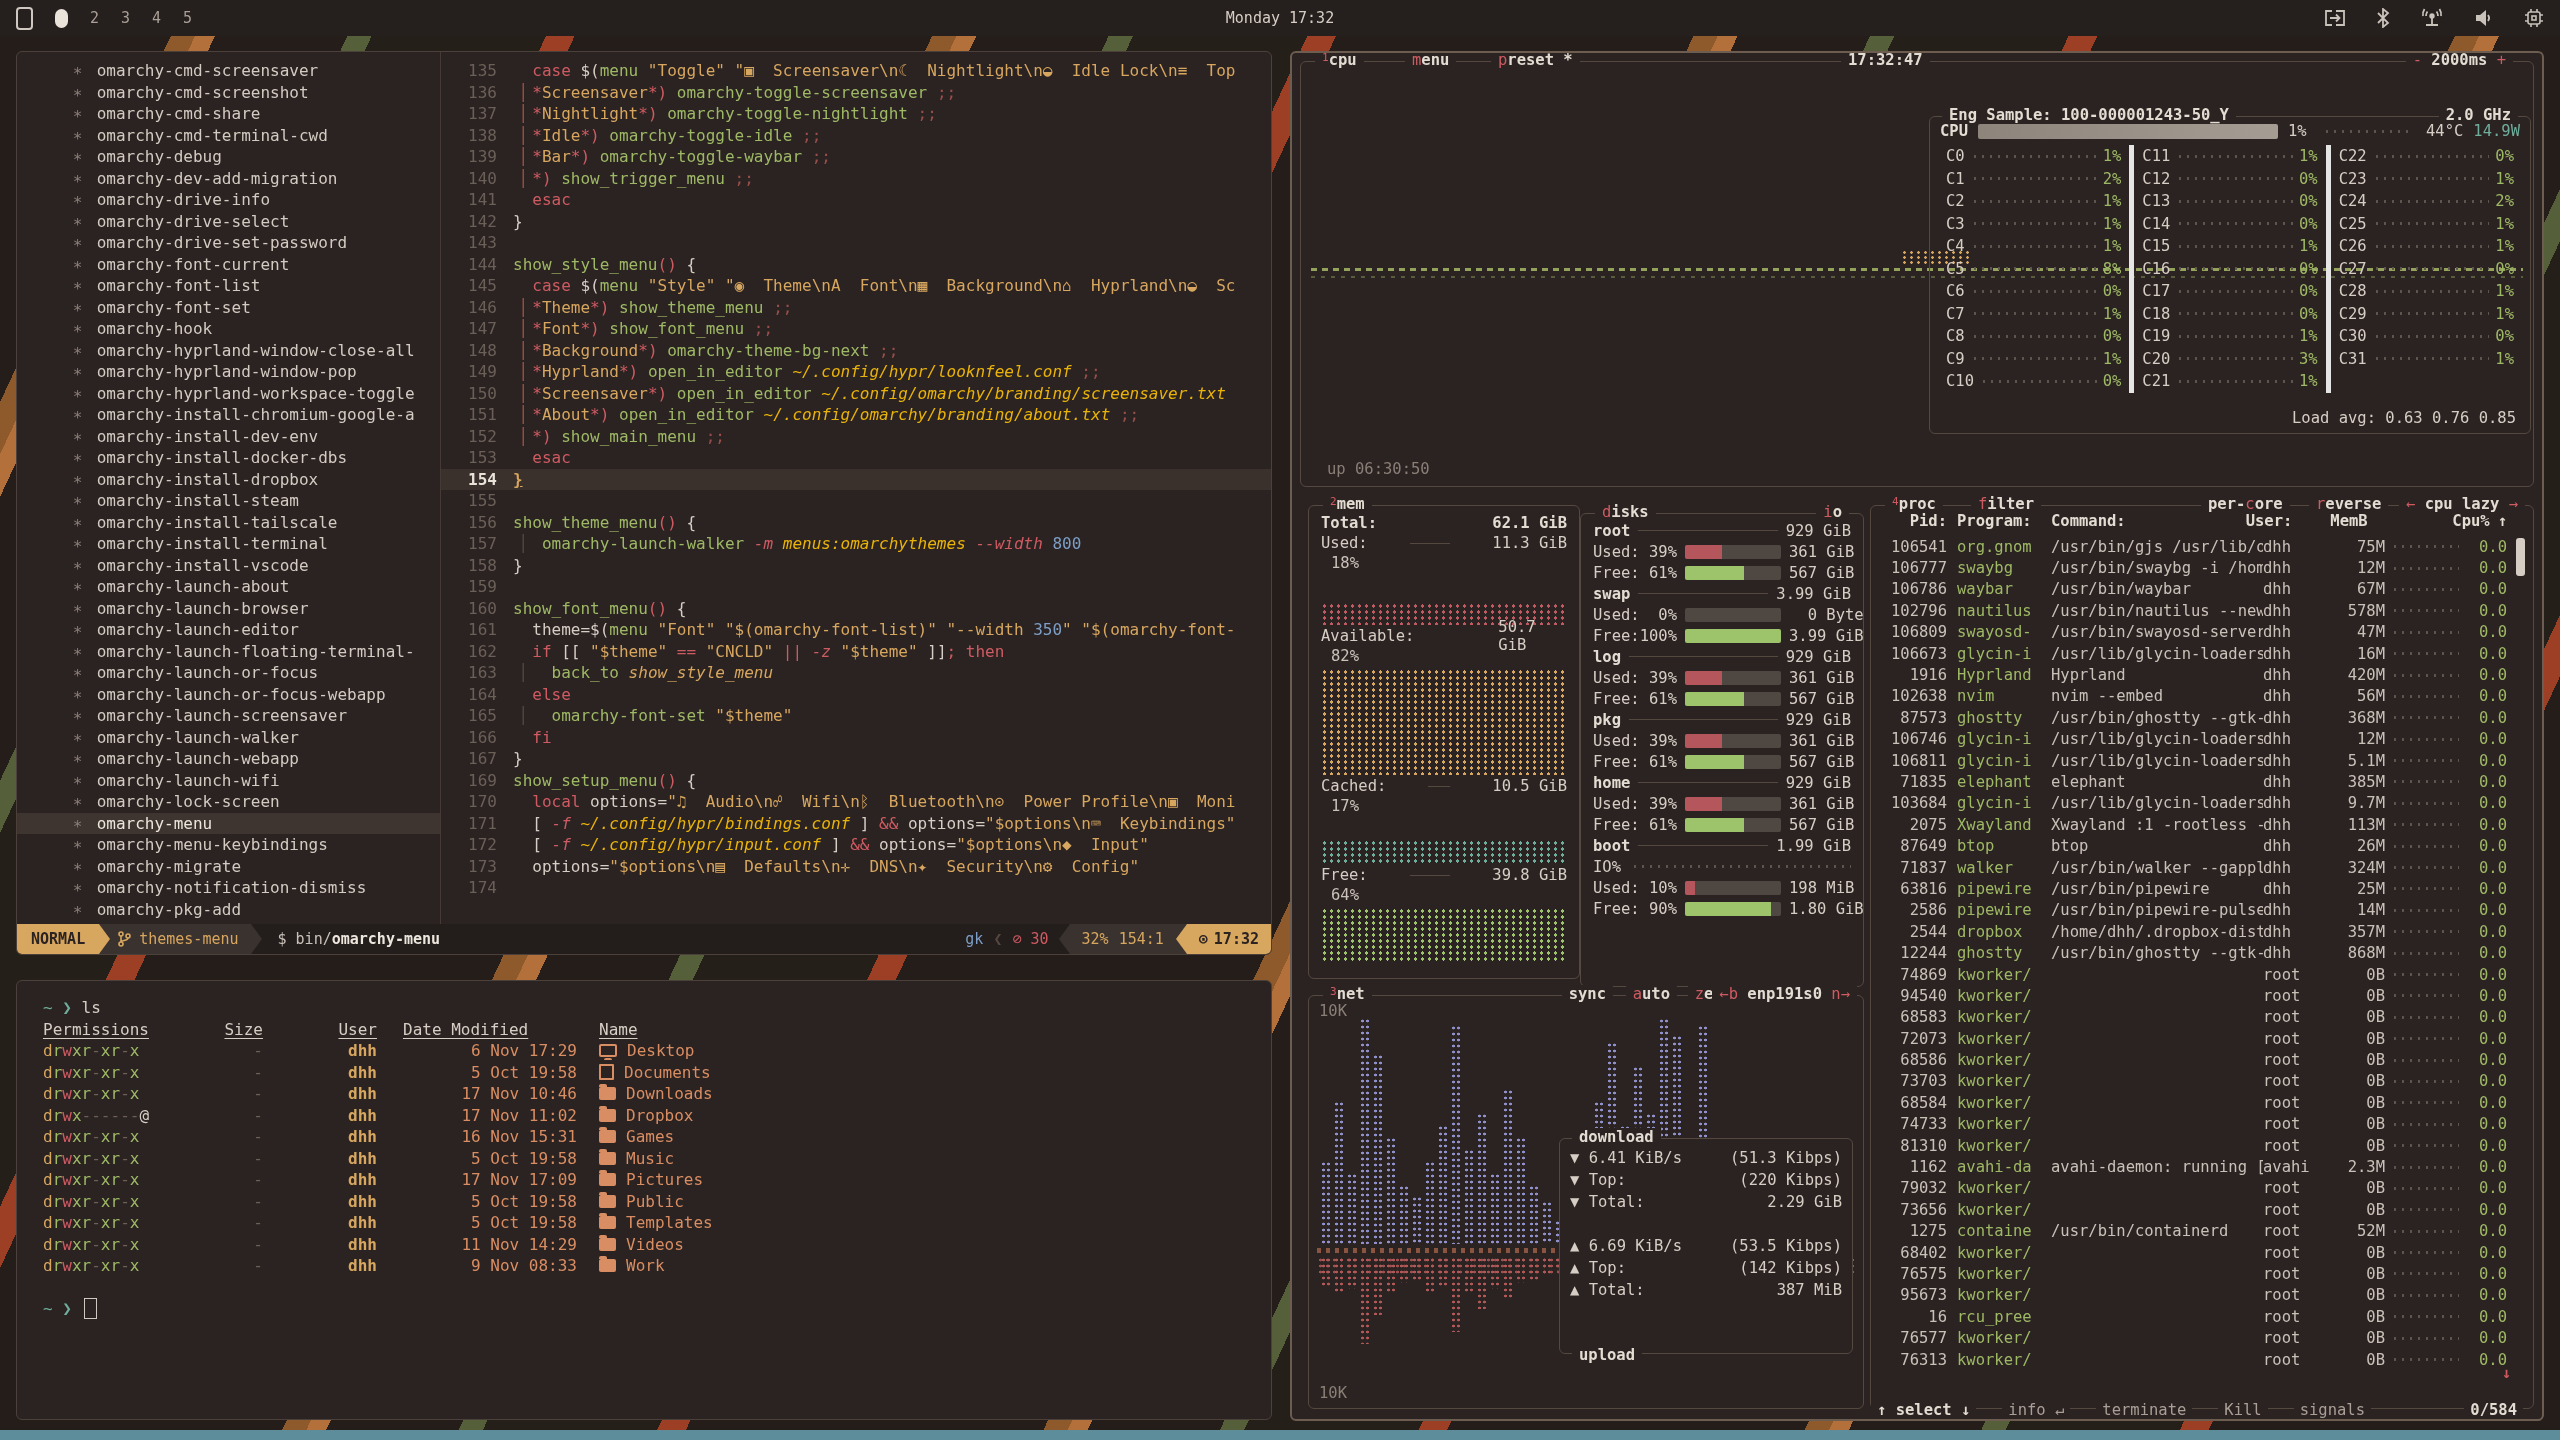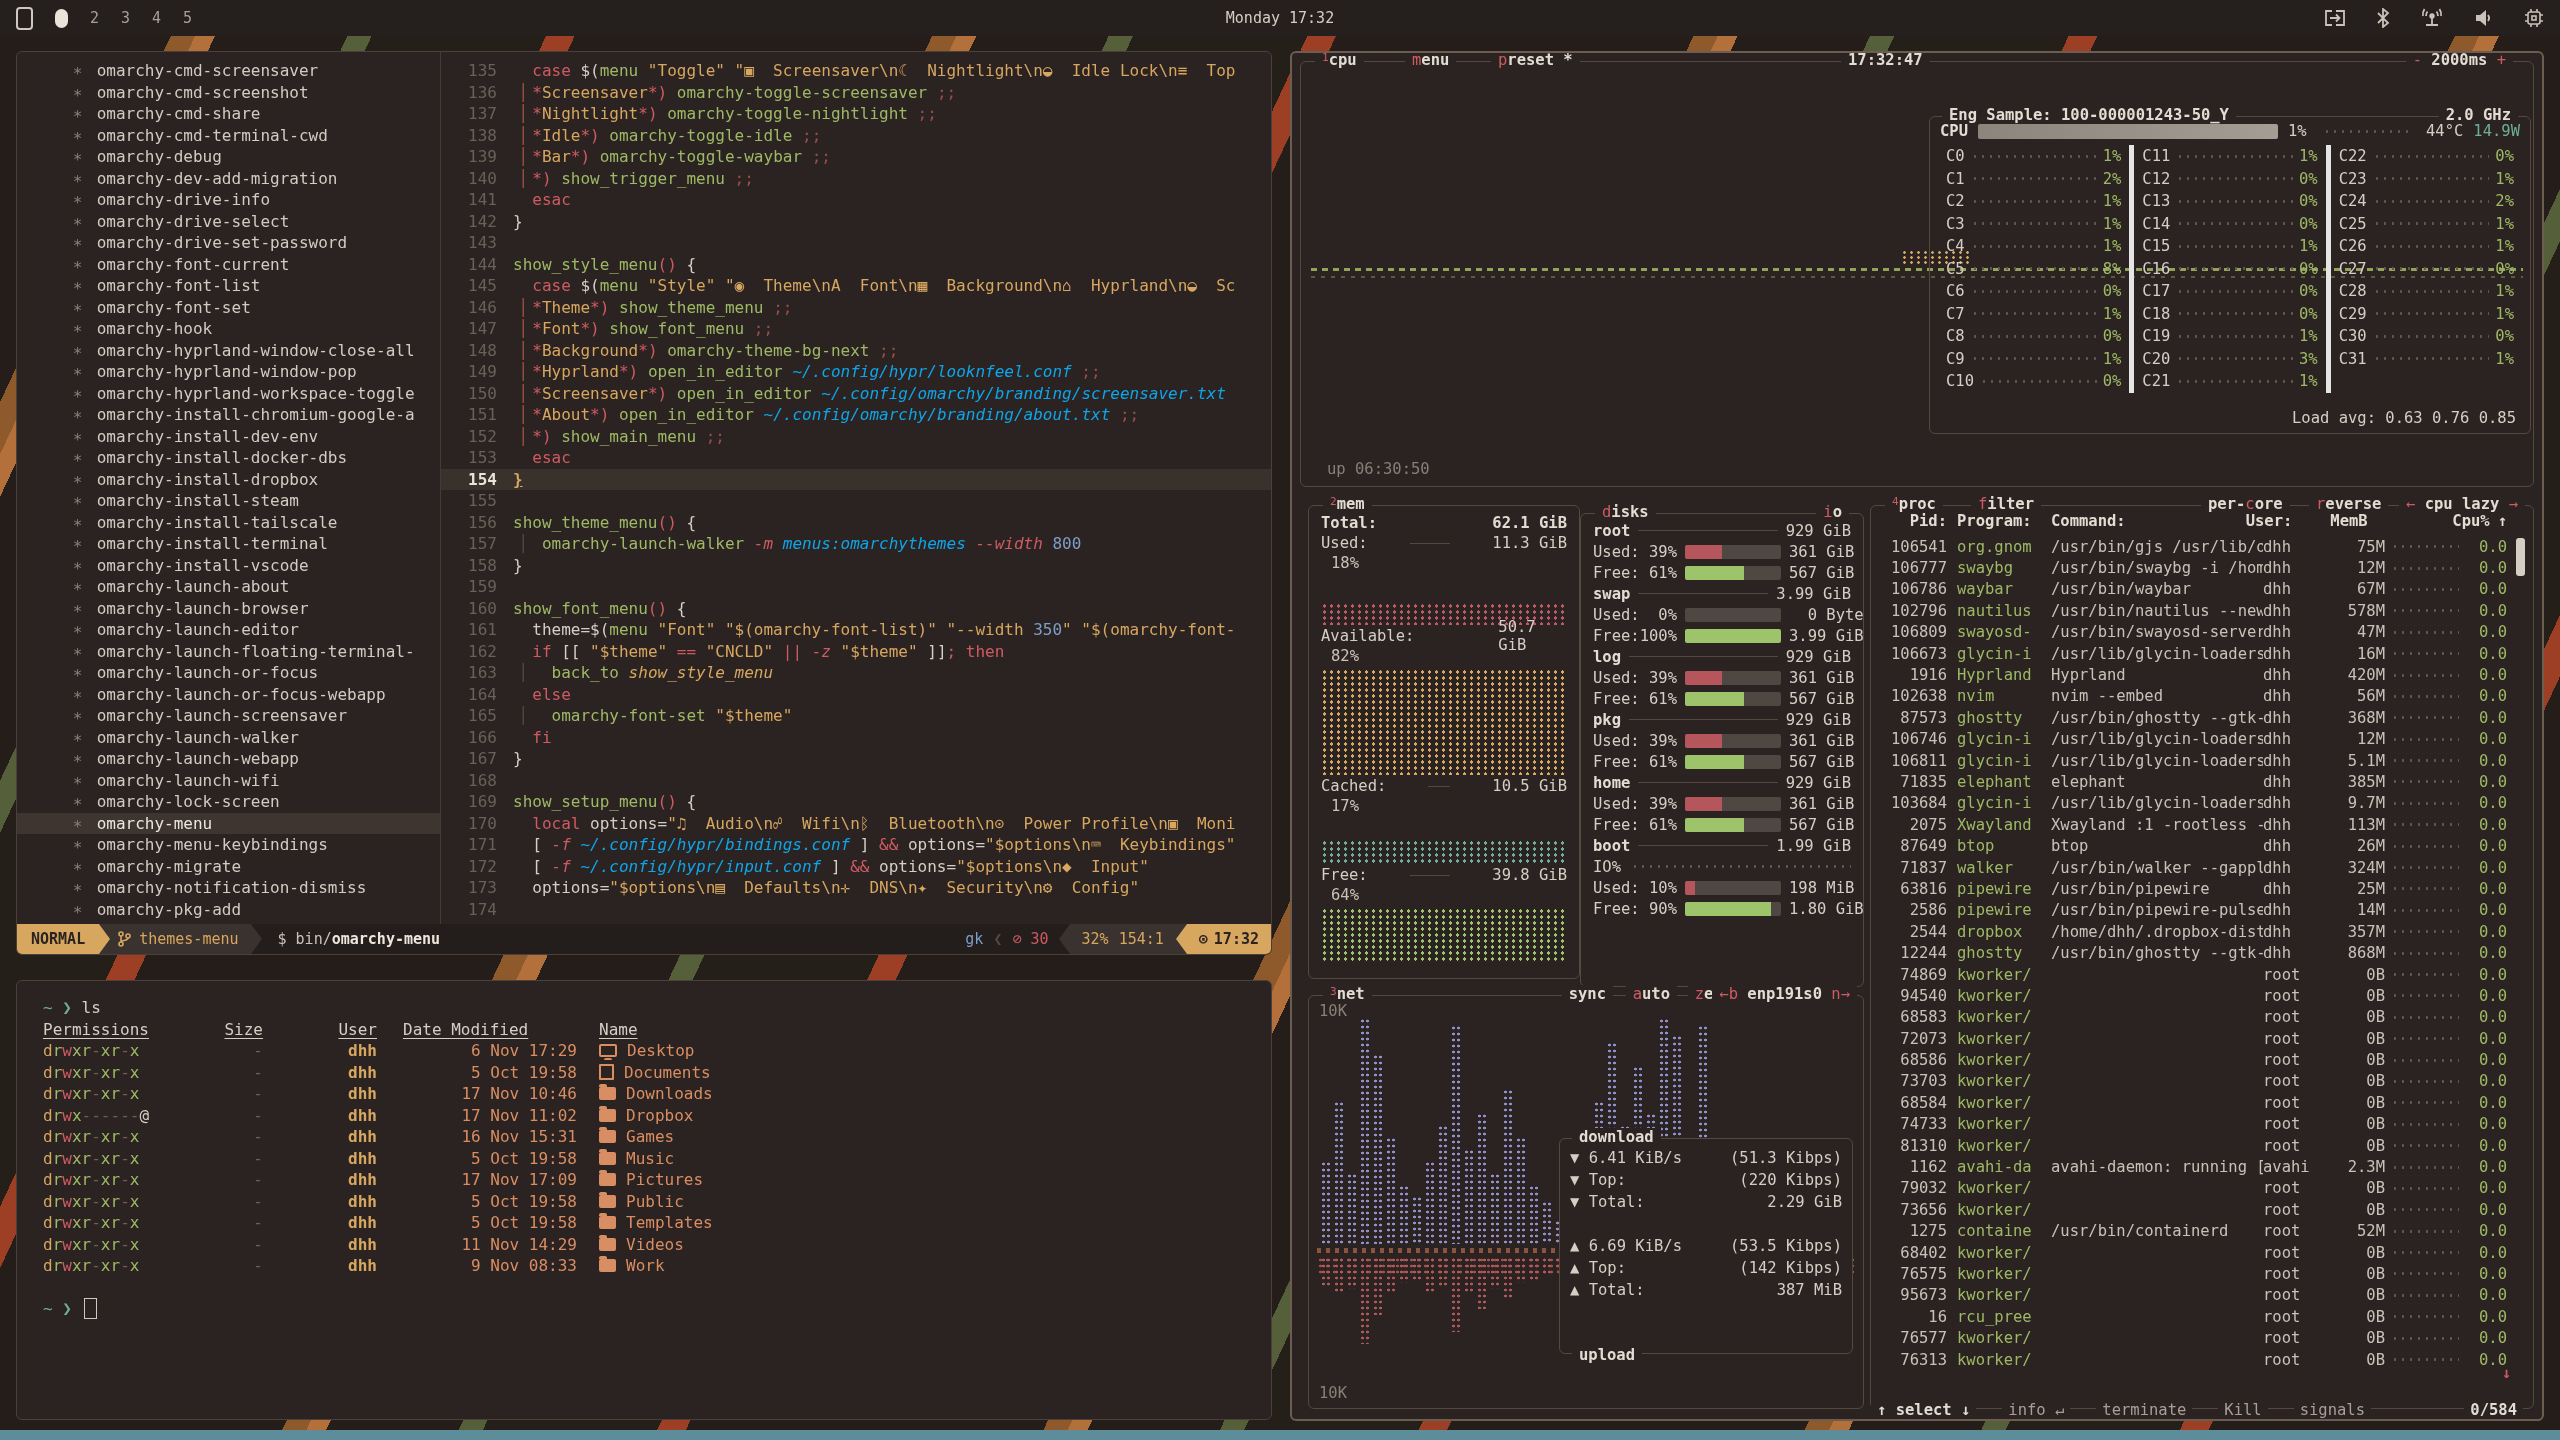--- a/index.html
+++ b/index.html
@@ -37,21 +37,21 @@
   .fitem.sel{background:#3e3530;color:#ece6dd;}
   .code-pane{flex:1;padding-top:8px;overflow:hidden;}
   .cl{display:flex;height:21.5px;white-space:pre;}
   .cl .ln{width:56px;text-align:right;padding-right:16px;color:#6b6058;flex:none;}
   .cl.cur{background:#3a312d;}
   .cl.cur .ln{color:#e9e3da;font-weight:bold;}
   .ct{white-space:pre;}
   .tk-n{color:#d6cec4;} .tk-c{color:#d6cec4;}
   .tk-k{color:#cf5b62;} .tk-o{color:#cf5b62;} .tk-r2{color:#9a4f4a;}
   .tk-f{color:#9eb965;} .tk-s{color:#d7a65f;}
-  .tk-p{color:#0ea5e9;font-style:italic;}
+  .tk-p{color:#eab308;font-style:italic;}
   .tk-d{color:#7d9fc7;}
   .tk-fl{color:#cf5b62;font-style:italic;}
   .tk-gi{color:#d7a65f;font-style:italic;}
   .tk-gur{color:#a85548;} .tk-gug{color:#564c45;}
   .tk-cur{color:#d7a65f;font-weight:bold;text-decoration:underline;}
 
   
   .statusline{height:30px;background:#231d1c;display:flex;align-items:center;font-size:15px;flex:none;}
   .sl-mode{background:#d7a65f;color:#2b2322;font-weight:bold;padding:0 14px;height:30px;display:flex;align-items:center;}
   .arr{width:0;height:0;border-top:15px solid transparent;border-bottom:15px solid transparent;flex:none;}
@@ -285,21 +285,20 @@
           <div class="cl"><span class="ln">158</span><span class="ct"><span class="tk-c">}</span></span></div>
           <div class="cl"><span class="ln">159</span><span class="ct"></span></div>
           <div class="cl"><span class="ln">160</span><span class="ct"><span class="tk-f">show_font_menu</span><span class="tk-o">() </span><span class="tk-c">{</span></span></div>
           <div class="cl"><span class="ln">161</span><span class="ct"><span class="tk-n">  theme=</span><span class="tk-c">$(</span><span class="tk-f">menu</span><span class="tk-s"> "Font" "$(omarchy-font-list)" "--width </span><span class="tk-d">350</span><span class="tk-s">" "$(omarchy-font-</span></span></div>
           <div class="cl"><span class="ln">162</span><span class="ct"><span class="tk-n">  </span><span class="tk-k">if </span><span class="tk-c">[[ </span><span class="tk-s">"$theme"</span><span class="tk-k"> == </span><span class="tk-s">"CNCLD"</span><span class="tk-k"> || </span><span class="tk-fl">-z </span><span class="tk-s">"$theme"</span><span class="tk-c"> ]]</span><span class="tk-k">; then</span></span></div>
           <div class="cl"><span class="ln">163</span><span class="ct"><span class="tk-n"> </span><span class="tk-gug">▏</span><span class="tk-n">  </span><span class="tk-f">back_to </span><span class="tk-gi">show_style_menu</span></span></div>
           <div class="cl"><span class="ln">164</span><span class="ct"><span class="tk-n">  </span><span class="tk-k">else</span></span></div>
           <div class="cl"><span class="ln">165</span><span class="ct"><span class="tk-n"> </span><span class="tk-gug">▏</span><span class="tk-n">  </span><span class="tk-f">omarchy-font-set </span><span class="tk-s">"$theme"</span></span></div>
           <div class="cl"><span class="ln">166</span><span class="ct"><span class="tk-n">  </span><span class="tk-k">fi</span></span></div>
           <div class="cl"><span class="ln">167</span><span class="ct"><span class="tk-c">}</span></span></div>
-          <div class="cl"><span class="ln">168</span><span class="ct"></span></div>
           <div class="cl"><span class="ln">169</span><span class="ct"><span class="tk-f">show_setup_menu</span><span class="tk-o">() </span><span class="tk-c">{</span></span></div>
           <div class="cl"><span class="ln">170</span><span class="ct"><span class="tk-n">  </span><span class="tk-k">local </span><span class="tk-n">options=</span><span class="tk-s">"♫  Audio\n☍  Wifi\nᛒ  Bluetooth\n⊙  Power Profile\n▣  Moni</span></span></div>
           <div class="cl"><span class="ln">171</span><span class="ct"><span class="tk-n">  </span><span class="tk-c">[ </span><span class="tk-fl">-f</span><span class="tk-p"> ~/.config/hypr/bindings.conf</span><span class="tk-c"> ] </span><span class="tk-k">&amp;&amp; </span><span class="tk-n">options=</span><span class="tk-s">"$options\n⌨  Keybindings"</span></span></div>
           <div class="cl"><span class="ln">172</span><span class="ct"><span class="tk-n">  </span><span class="tk-c">[ </span><span class="tk-fl">-f</span><span class="tk-p"> ~/.config/hypr/input.conf</span><span class="tk-c"> ] </span><span class="tk-k">&amp;&amp; </span><span class="tk-n">options=</span><span class="tk-s">"$options\n◆  Input"</span></span></div>
           <div class="cl"><span class="ln">173</span><span class="ct"><span class="tk-n">  options=</span><span class="tk-s">"$options\n▤  Defaults\n✛  DNS\n✦  Security\n⚙  Config"</span></span></div>
           <div class="cl"><span class="ln">174</span><span class="ct"></span></div>
         </div>
     </div>
     <div class="statusline">
       <span class="sl-mode">NORMAL</span>

